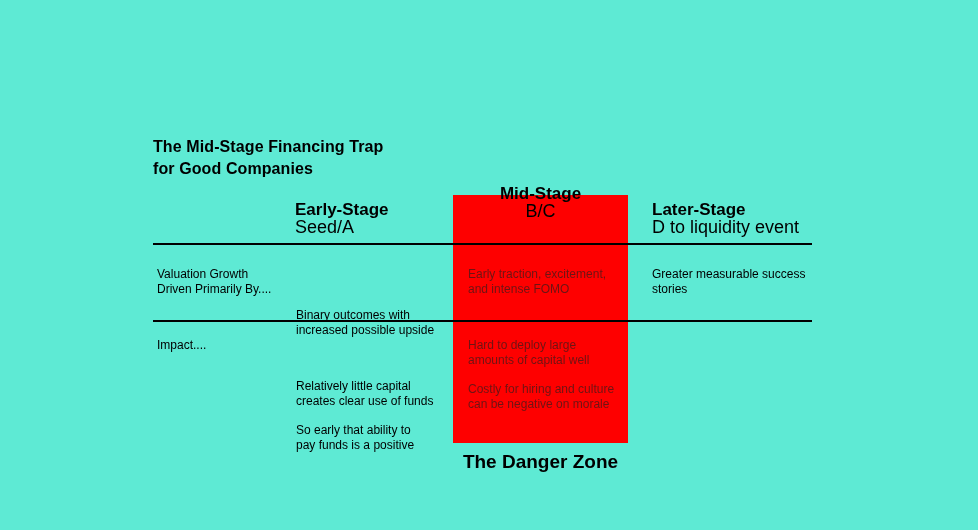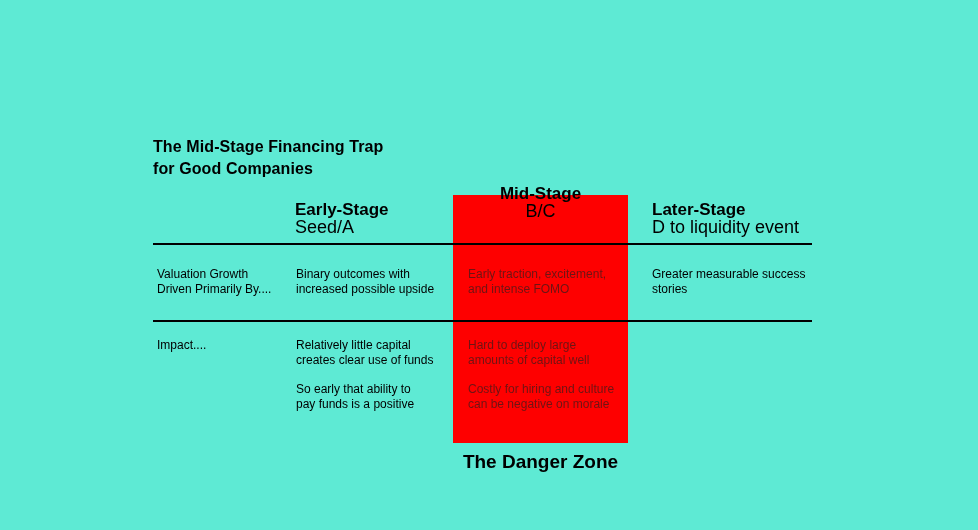--- a/index.html
+++ b/index.html
@@ -66,21 +66,21 @@
   .col-later { left: 652px; }
   .row-label, .cell {
     position: absolute;
     font-size: 12px;
     font-weight: normal;
     line-height: 15px;
   }
   .r1 { top: 267px; }
   .r2 { top: 338px; }
   .pos-label { left: 157px; }
-  .pos-early { left: 296px; }
+  .pos-early { left: 296px; margin-top: 41px; }
   .pos-mid   { left: 468px; color: var(--red-text, #6e1414); }
   .pos-later { left: 652px; }
   .cell div, .row-label div, .title div { white-space: nowrap; }
   .cell div.gap { height: 14px; }
   .danger-label {
     position: absolute;
     left: 445px;
     top: 451px;
     width: 191px;
     text-align: center;

